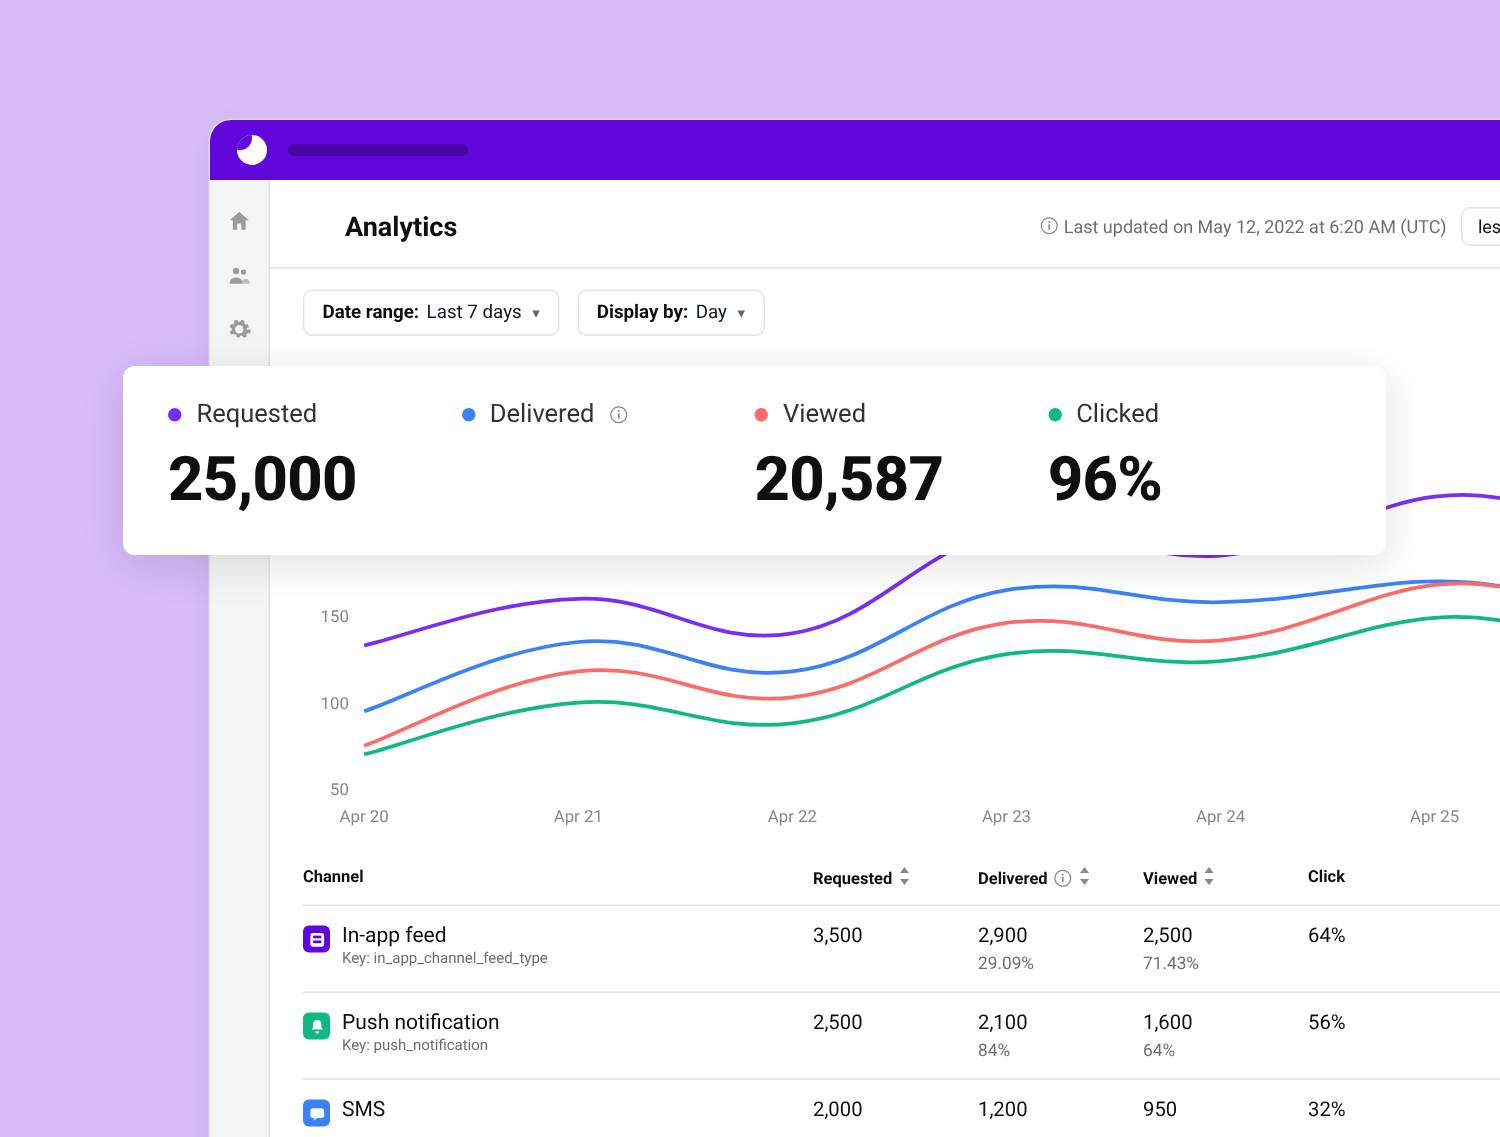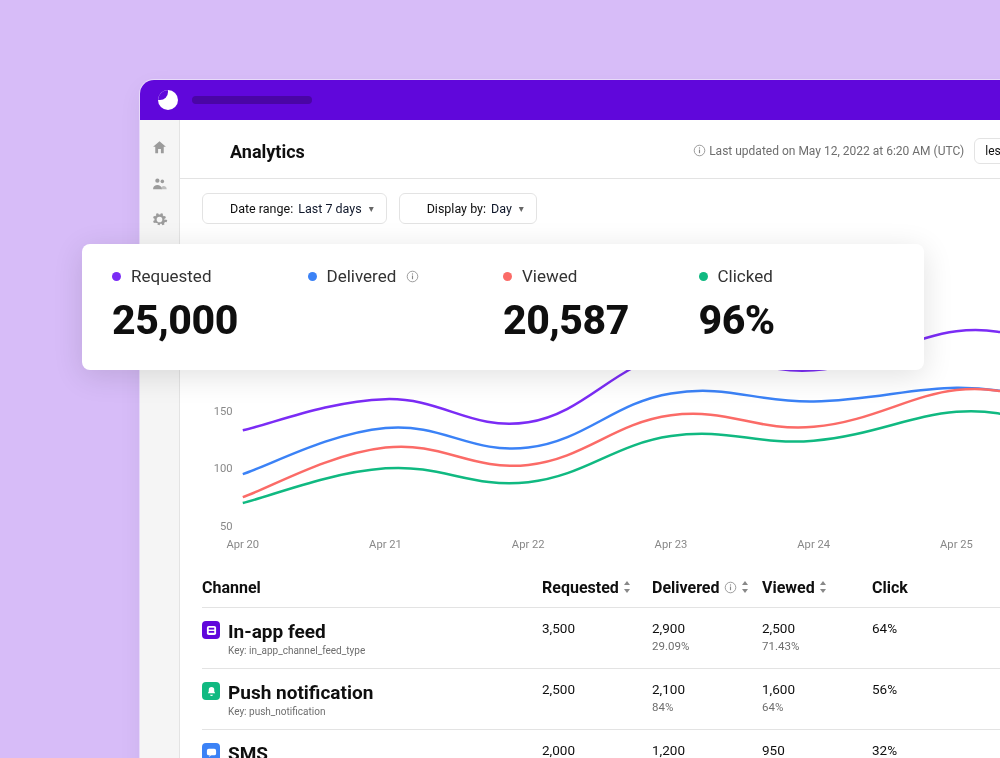--- a/index.html
+++ b/index.html
@@ -72,21 +72,21 @@
     color:var(--txt);background:#fff;white-space:nowrap;
   }
   .hr{height:1px;background:var(--border);}
   .filters{
     padding:14px 22px;display:flex;gap:12px;
   }
   .select{
     border:1px solid var(--border);border-radius:6px;padding:7px 12px;font-size:12.5px;
     display:flex;align-items:center;gap:5px;cursor:pointer;
   }
-  .select .label{font-weight:400;margin-left:15px;}
+  .select .label{font-weight:700;}
   .select .value{color:#0f172a;}
   .chev{font-size:10px;color:#666;margin-left:2px;}
   
   .kpis{
     position:absolute;
     left:82px;
     top:244px;
     width:842px;
     background:#fff;
     border-radius:8px;
@@ -105,26 +105,26 @@
     position:relative;
   }
   svg.chart{width:100%;height:230px;display:block;}
   .axis-text{font-size:11px;fill:#888;}
   .series{fill:none;stroke-width:2.5;}
   .table{
     padding:0 22px;margin-top:10px;
   }
   .trow{display:flex;align-items:flex-start;border-top:1px solid var(--border);padding:12px 0;}
   .trow.head{border-top:none;padding-bottom:10px;}
-  .th{font-size:16px;font-weight:700;display:flex;align-items:center;gap:4px;}
+  .th{font-size:11px;font-weight:700;display:flex;align-items:center;gap:4px;}
   .col-channel{flex:0 0 340px;}
   .col-n{flex:0 0 110px;text-align:left;}
   .chan{display:flex;align-items:flex-start;gap:8px;}
   .chan-icon{width:18px;height:18px;border-radius:4px;display:flex;align-items:center;justify-content:center;flex-shrink:0;margin-top:1px;}
-  .chan-name{font-size:19px;font-weight:700;color:var(--txt);}
+  .chan-name{font-size:14px;font-weight:400;color:var(--txt);}
   .chan-key{font-size:10px;color:var(--muted);margin-top:2px;}
   .cell-top{font-size:13.5px;color:var(--txt);}
   .cell-sub{font-size:11.5px;color:var(--muted);margin-top:3px;}
   .sort-icon{color:#888;}
 </style>
 </head>
 <body>
 
 <div class="window">
   <div class="titlebar">

